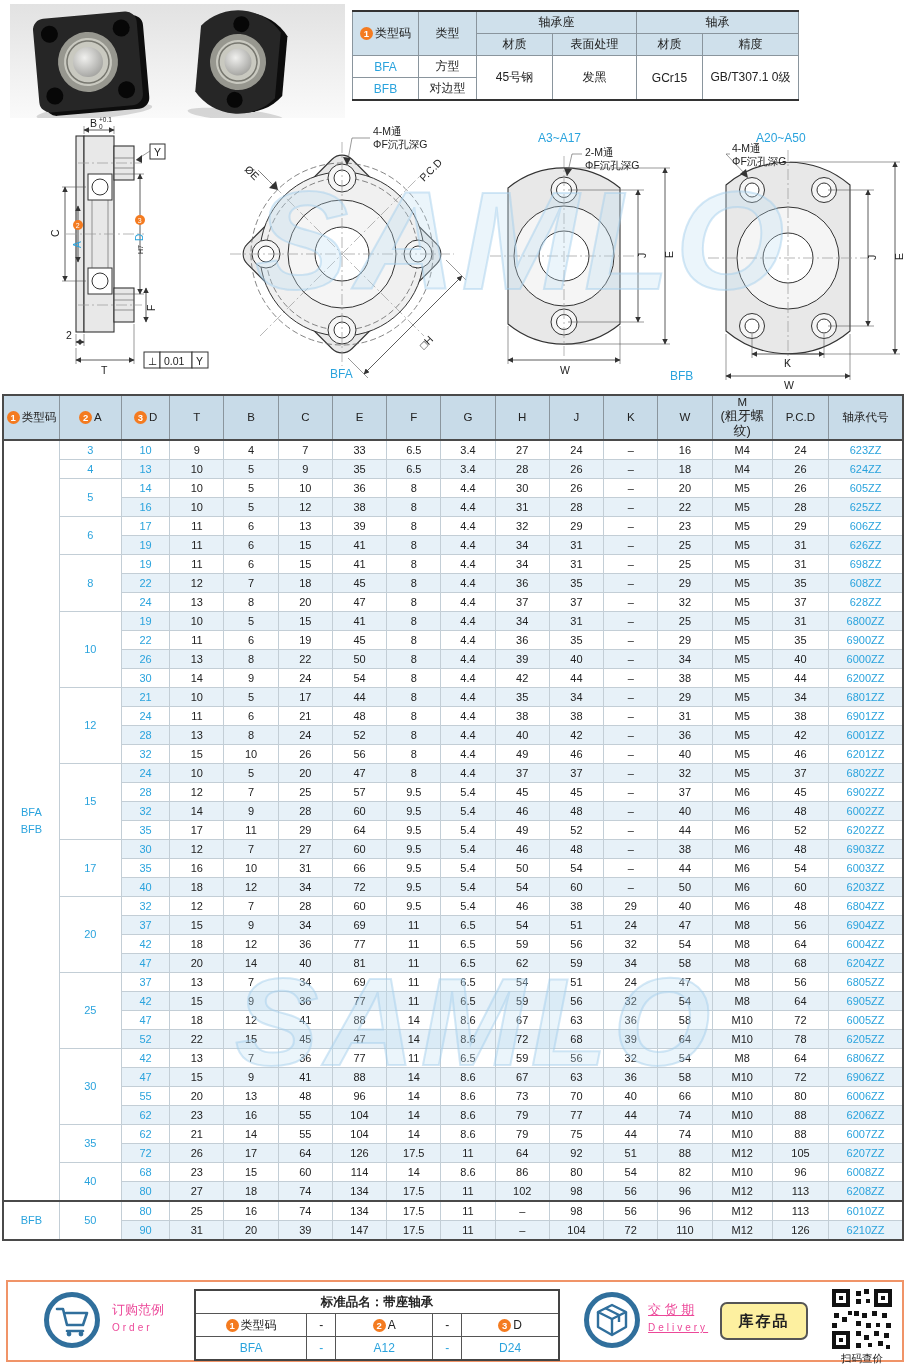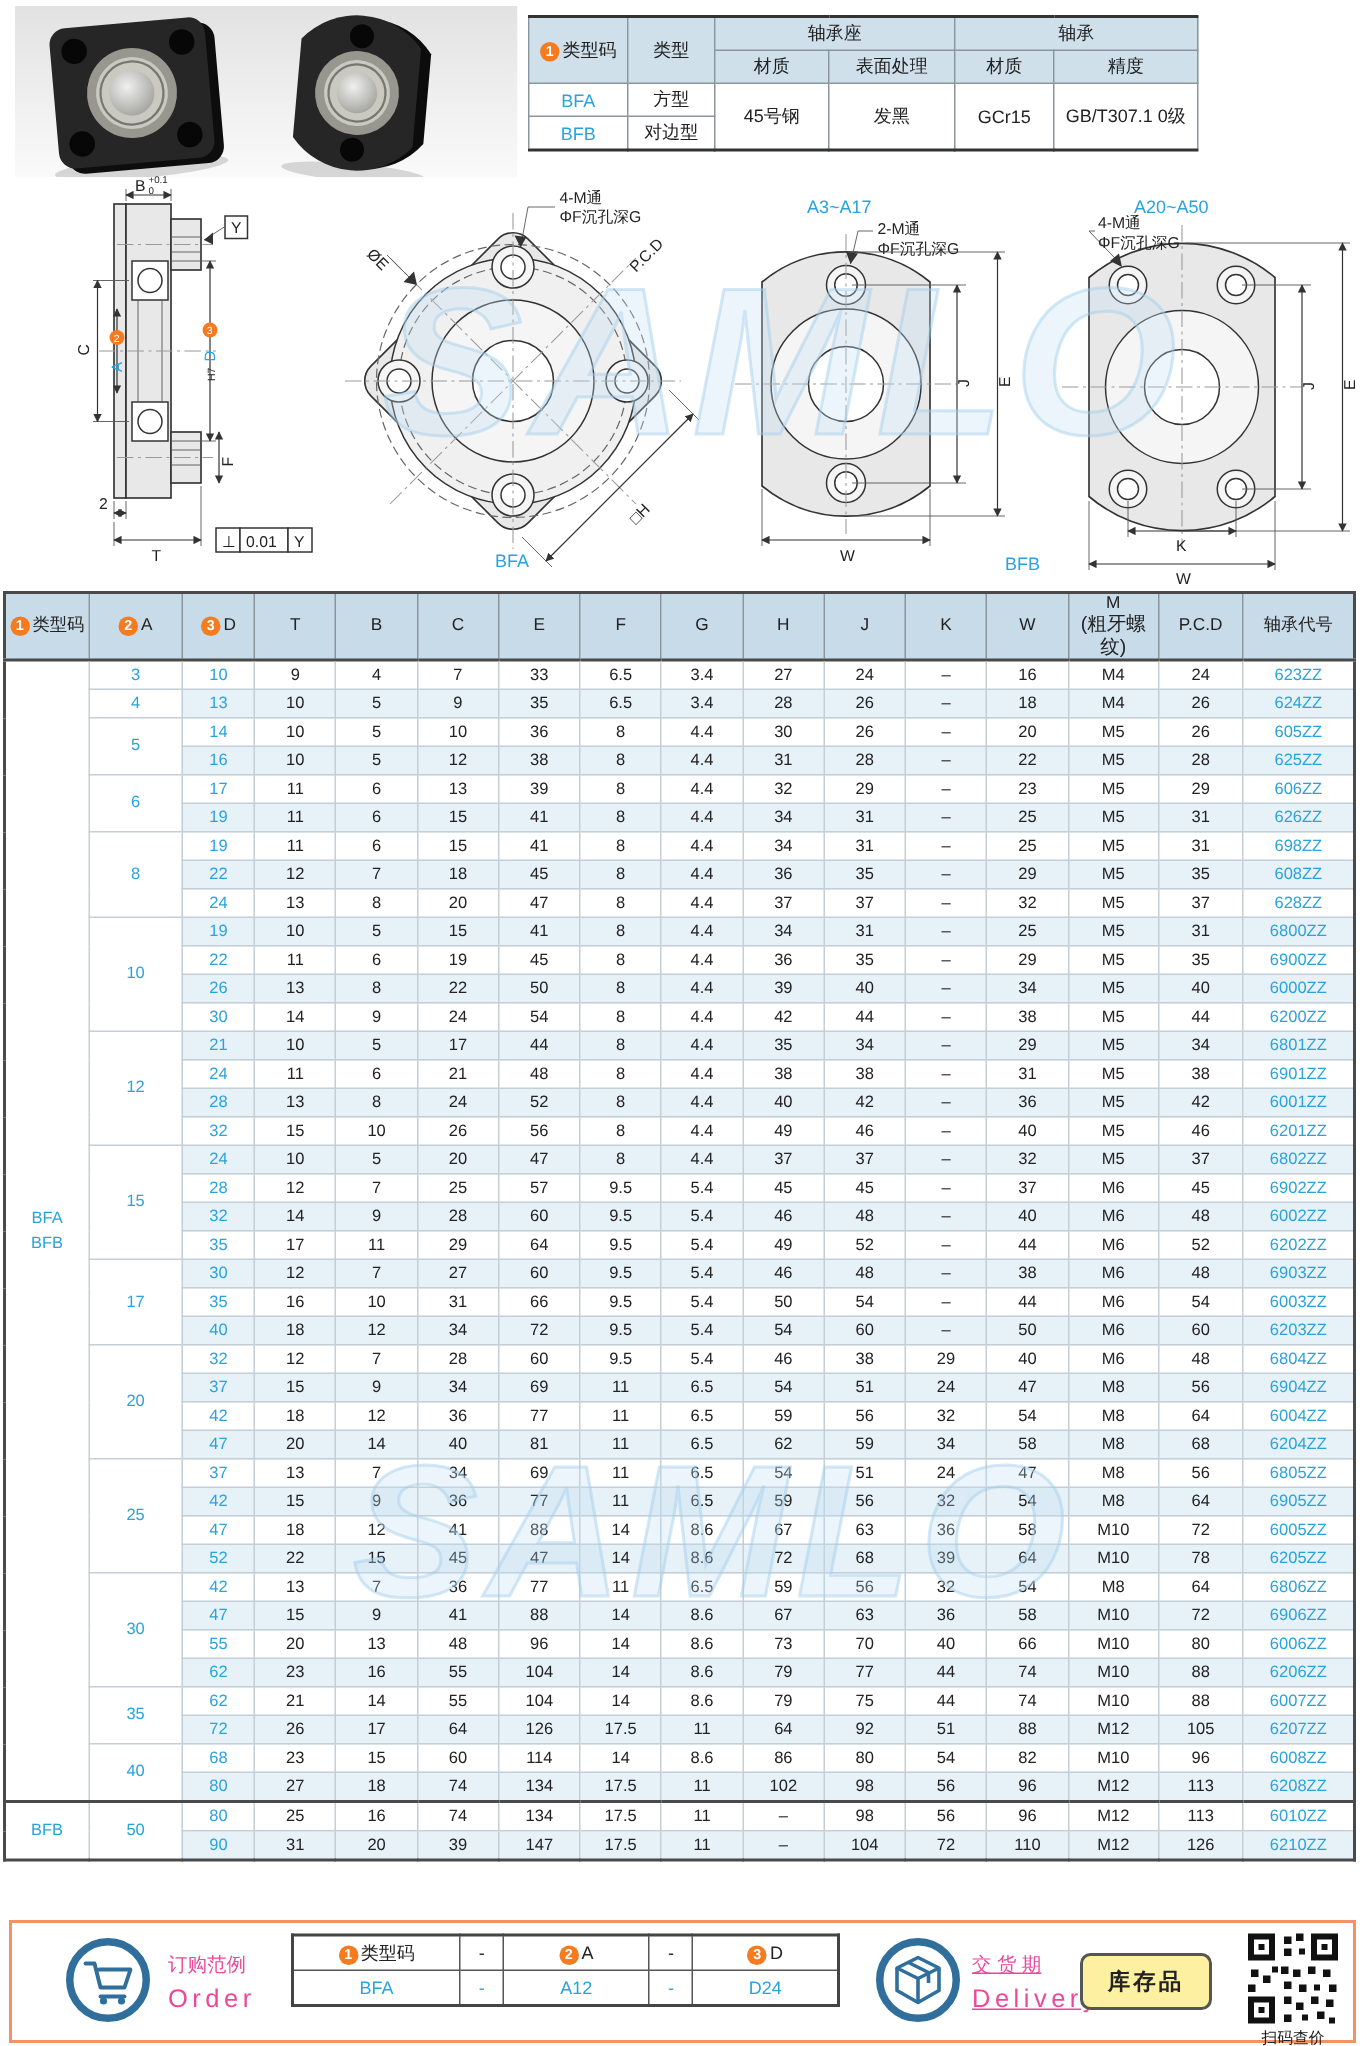--- a/index.html
+++ b/index.html
@@ -35,21 +35,21 @@
   table.main tr.g-start td{border-top:1px solid #8a959d;}
   table.main tr.t-start td{border-top:2px solid #4a4a4a;}
   .m-sub{display:block;font-size:13px;}
 
   
   #order-box{position:absolute;left:6px;top:1280px;width:894px;height:78px;border:2px solid #f09468;
              background:#fff;z-index:2;}
   .ring-icon{position:absolute;width:56px;height:56px;border-radius:50%;border:5px solid #306f9c;
              background:#fff;box-sizing:border-box;}
   .sec-label{position:absolute;font-size:13px;color:#ec4899;line-height:1.55;white-space:nowrap;}
-  .sec-label .en{letter-spacing:3px;font-size:17px;}
+  .sec-label .en{letter-spacing:3px;font-size:10px;}
   table.order{position:absolute;left:186px;top:7px;width:366px;border-collapse:collapse;table-layout:fixed;
               font-size:12px;border:2px solid #444;}
   table.order th,table.order td{border:1px solid #555;text-align:center;height:20px;padding:1px 0;font-weight:normal;}
   table.order .ttl{font-weight:bold;font-size:12.5px;}
   #stock-badge{position:absolute;left:712px;top:20px;width:84px;height:34px;background:#fdf0a0;
                border:2px solid #555;border-radius:7px;font-size:15px;font-weight:bold;color:#222;
                display:flex;align-items:center;justify-content:center;letter-spacing:2px;}
   #qr-caption{position:absolute;left:822px;top:70px;width:64px;text-align:center;font-size:10.5px;}
 </style>
 </head>
@@ -1084,20 +1084,23 @@
     </div>
     <table class="order">
       <colgroup>
           <col style="width:108px">
           <col style="width:28px">
           <col style="width:94px">
           <col style="width:28px">
           <col style="width:94px">
         </colgroup>
       <tbody>
+          <tr>
+            <th colspan="5" class="ttl">标准品名：带座轴承</th>
+          </tr>
       <tr>
         <th><span class="badge">1</span><span>类型码</span></th>
         <th>-</th>
         <th><span class="badge">2</span><span>A</span></th>
         <th>-</th>
         <th><span class="badge">3</span><span>D</span></th>
       </tr>
       <tr>
         <td class="blue">BFA</td>
         <td class="blue">-</td>

